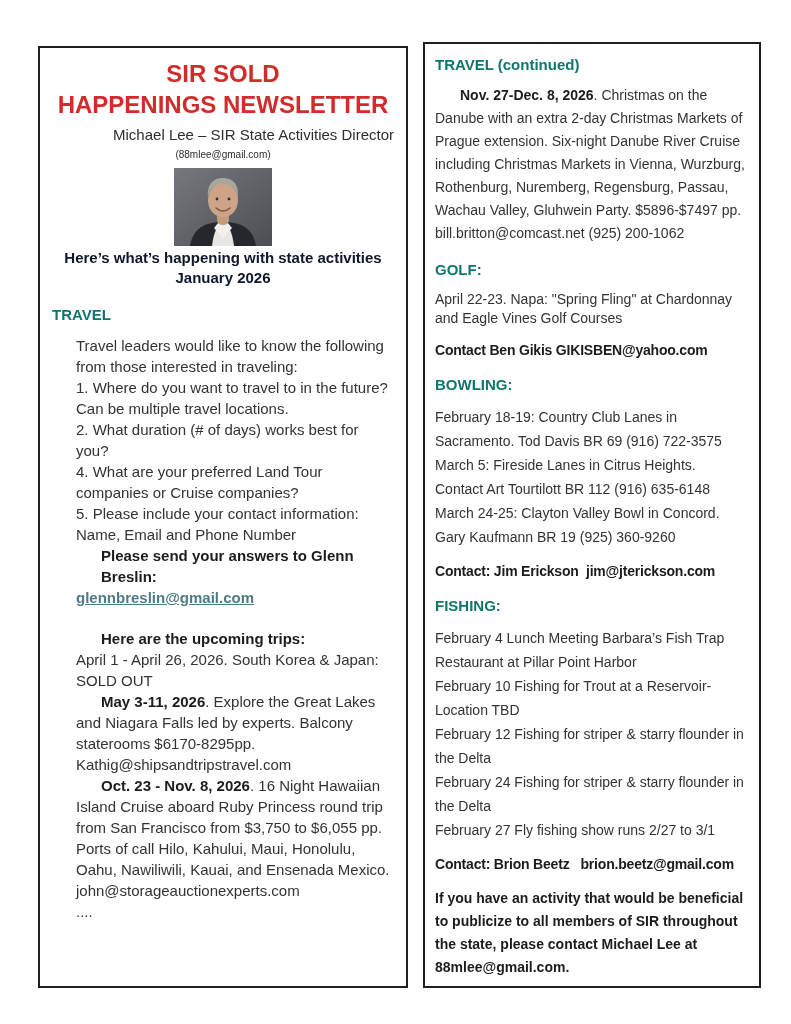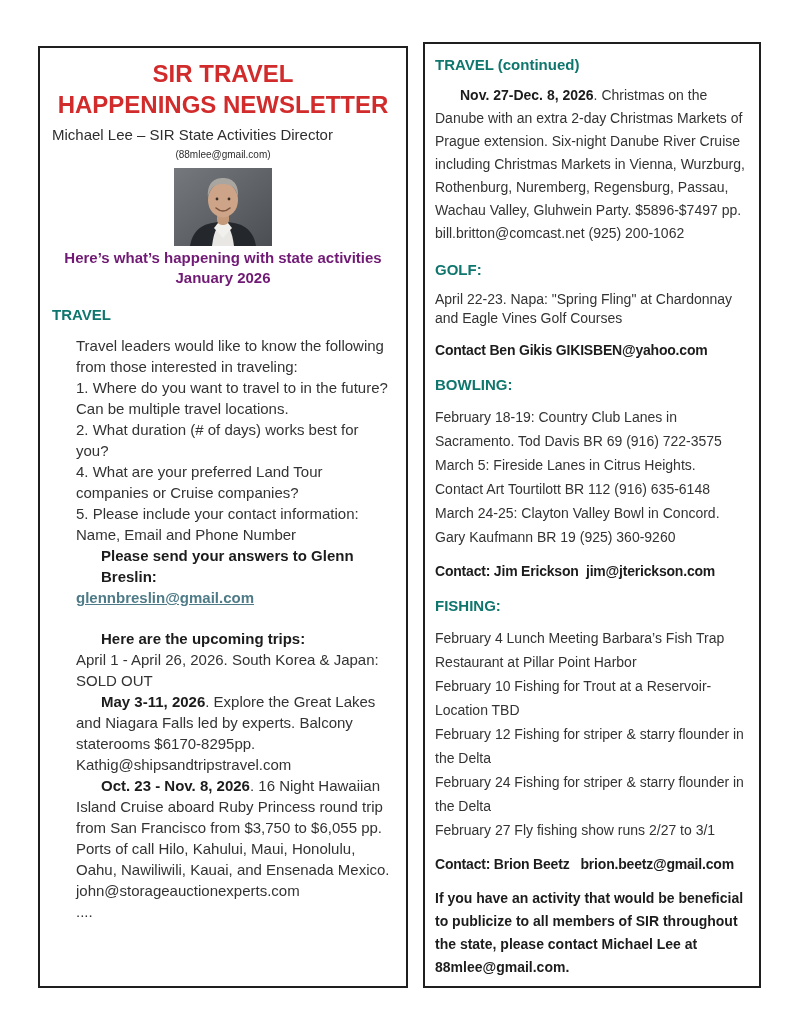--- a/index.html
+++ b/index.html
@@ -26,26 +26,26 @@
   .panel-right{
     left:423px;top:42px;width:338px;height:946px;
     padding:8px 10px;
     font-size:14px;line-height:23px;
   }
   .title{
     font-size:24px;line-height:31px;font-weight:700;
     color:var(--title-red,#d22b2b);
     text-align:center;margin-top:2px;
   }
-  .byline{text-align:left;font-size:15px;line-height:20px;margin-top:5px;color:#2e2e2e;}
+  .byline{text-align:right;font-size:15px;line-height:20px;margin-top:5px;color:#2e2e2e;}
   .byline-email{text-align:center;font-size:10px;line-height:20px;color:#2e2e2e;}
   .headshot{display:block;margin:3px auto 2px;}
   .tagline{
     text-align:center;font-weight:700;font-size:15px;line-height:20px;
-    margin-top:2px;color:#701a75;
+    margin-top:2px;color:#0f172a;
   }
   .section-heading{
     font-weight:700;font-size:15px;line-height:21px;color:#0f766e;
   }
   .lh{margin-top:16px;}
   .lbody{margin-top:10px;margin-left:24px;}
   .bold{font-weight:700;color:#1c1c1c;padding-left:25px;}
   .link{
     color:var(--link-teal,#4e7b87);
     font-weight:700;text-decoration:underline;cursor:pointer;display:inline-block;
@@ -65,21 +65,21 @@
   }
 </style>
 </head>
 <body>
 
 <div class="page">
 
   <section class="panel panel-left">
     <header>
       <div class="title">
-        <div>SIR TRAVEL</div>
+        <div>SIR SOLD</div>
         <div>HAPPENINGS NEWSLETTER</div>
       </div>
       <div class="byline">Michael Lee – SIR State Activities Director</div>
       <div class="byline-email">(88mlee@gmail.com)</div>
 
       <svg class="headshot" width="98" height="78" viewBox="0 0 98 78" aria-hidden="true">
         <defs>
           <linearGradient id="bgGrad" x1="0" y1="0" x2="1" y2="1">
             <stop offset="0" stop-color="#75797d"></stop>
             <stop offset="1" stop-color="#4b4f54"></stop>

